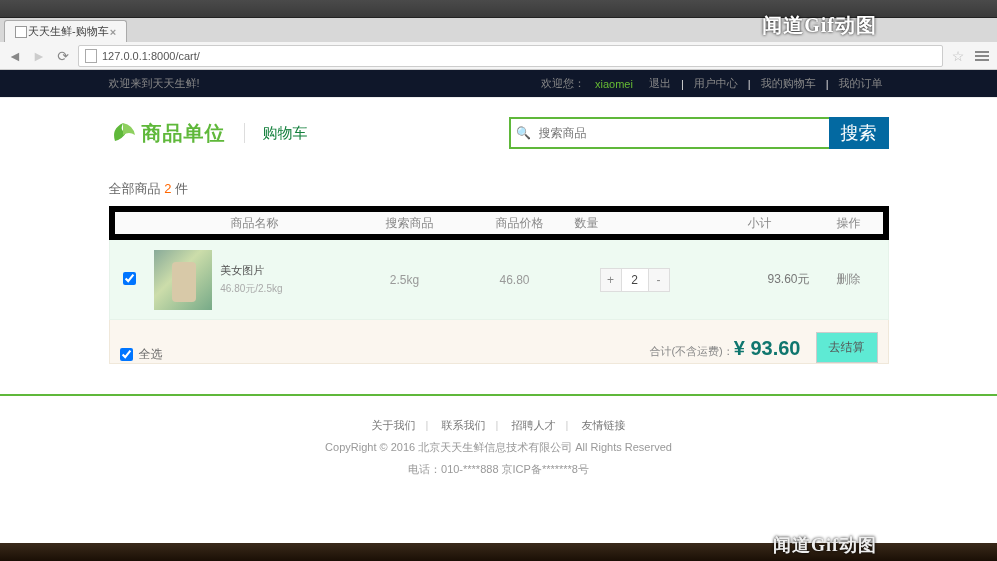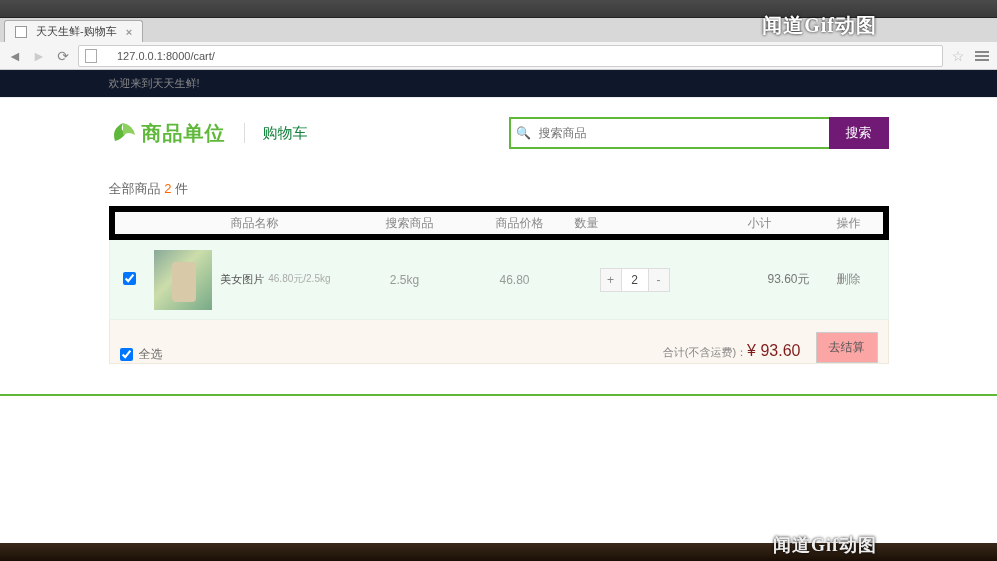--- a/index.html
+++ b/index.html
@@ -1,24 +1,24 @@
 <!DOCTYPE html>
 <html><head>
 <meta charset="utf-8">
 <style>
 *{box-sizing:border-box;margin:0;padding:0}
 body{font-family:"Microsoft YaHei",Arial,sans-serif;font-size:12px;color:#666;background:#fff}
 .browser-chrome{background:linear-gradient(#4a4a4a,#3a3a3a);height:18px;border-bottom:1px solid #222}
 .tab-bar{background:#d8d8d8;height:24px;display:flex;align-items:flex-end;padding-left:4px}
-.tab{background:#f5f5f5;border:1px solid #aaa;border-bottom:none;border-radius:3px 3px 0 0;padding:3px 10px;font-size:11px;color:#444;display:flex;align-items:center;gap:9px;min-width:120px}
+.tab{background:#f5f5f5;border:1px solid #aaa;border-bottom:none;border-radius:3px 3px 0 0;padding:3px 10px;font-size:11px;color:#444;display:flex;align-items:center;gap:1px;min-width:120px}
 .tab .favicon{width:12px;height:12px;border:1px solid #999;background:#fff}
 .tab .close{color:#999;font-weight:bold;margin-left:auto}
 .addr-bar{background:#f5f5f5;border-bottom:1px solid #ccc;height:28px;display:flex;align-items:center;padding:0 6px;gap:6px}
 .nav-btn{width:18px;height:18px;color:#888;display:flex;align-items:center;justify-content:center;font-size:14px}
-.url-box{flex:1;background:#fff;border:1px solid #ccc;border-radius:2px;height:22px;display:flex;align-items:center;padding:0 6px;font-size:11px;color:#555;gap:20px}
+.url-box{flex:1;background:#fff;border:1px solid #ccc;border-radius:2px;height:22px;display:flex;align-items:center;padding:0 6px;font-size:11px;color:#555;gap:5px}
 .url-box .page-icon{width:12px;height:14px;border:1px solid #aaa;background:#fff}
 .star{color:#bbb;font-size:14px}
 .menu-lines{display:flex;flex-direction:column;gap:2px}
 .menu-lines span{width:14px;height:2px;background:#888}
 .watermark1{position:absolute;top:12px;right:120px;font-size:20px;font-weight:bold;color:#fff;text-shadow:0 0 3px #000;z-index:10;font-family:SimSun,serif;letter-spacing:1px}
 .watermark2{position:absolute;bottom:4px;right:120px;font-size:18px;font-weight:bold;color:#eee;text-shadow:0 0 3px #000;z-index:10;font-family:SimSun,serif;letter-spacing:1px}
 .page{width:997px;background:#fff;position:relative}
 .topbar{background:#0f172a;border-bottom:1px solid #eee;height:28px}
 .topbar-inner{width:780px;margin:0 auto;display:flex;align-items:center;height:100%;font-size:11px;color:#888}
 .topbar-right{margin-left:auto;display:flex;align-items:center;gap:4px}
@@ -29,55 +29,55 @@
 .logo{display:flex;align-items:center;gap:5px}
 .logo-leaf{width:28px;height:24px;position:relative}
 .logo-leaf svg{width:100%;height:100%}
 .logo-text{font-size:20px;font-weight:bold;color:#5fb83a;letter-spacing:1px}
 .logo-sep{width:1px;height:20px;background:#ddd}
 .logo-sub{font-size:15px;color:#15803d}
 .search-wrap{margin-left:auto;display:flex}
 .search-input{width:320px;height:32px;border:2px solid #5fb83a;border-right:none;padding:0 8px 0 28px;font-size:12px;outline:none;color:#999;background:#fff}
 .search-icon-wrap{position:relative}
 .search-icon{position:absolute;left:8px;top:50%;transform:translateY(-50%);color:#ccc;font-size:12px}
-.search-btn{width:60px;height:32px;background:#701a75;color:#fff;border:none;font-size:13px;cursor:pointer}
+.search-btn{width:60px;height:32px;background:#0369a1;color:#fff;border:none;font-size:18px;cursor:pointer}
 .content{width:780px;margin:0 auto}
 .cart-title{font-size:13px;color:#666;padding:12px 0 8px}
 .cart-title .cnt{color:#f60}
 .cart-head{background:#fafafa;border:6px solid #000000;display:flex;align-items:center;height:34px;font-size:12px;color:#888}
 .col-check{width:40px;text-align:center}
 .col-name{width:200px;text-align:center}
 .col-unit{width:110px;text-align:center}
 .col-price{width:110px;text-align:center}
 .col-qty{width:130px;}
 .col-sub{width:110px;text-align:center}
 .col-op{flex:1;text-align:center}
 .cart-row{background:#eefaf2;border:1px solid #e6f3ea;border-top:none;display:flex;align-items:center;height:80px;font-size:12px;color:#666}
 .row-check{width:40px;text-align:center}
 .row-img{width:60px;height:60px;background:linear-gradient(135deg,#8a9 0%,#cda 40%,#7a8 100%);margin-right:8px;position:relative;overflow:hidden}
 .row-img::after{content:"";position:absolute;left:18px;top:12px;width:24px;height:40px;background:#d8c9a8;border-radius:4px}
-.row-name-wrap{width:132px;display:flex;flex-direction:row;gap:4px;font-size:11px}
+.row-name-wrap{width:132px;display:flex;flex-direction:column;gap:4px;font-size:11px}
 .row-name-wrap .pname{color:#555}
 .row-name-wrap .pinfo{color:#aaa;font-size:10px}
 .row-unit{width:110px;text-align:center;color:#999}
 .row-price{width:110px;text-align:center;color:#999}
 .row-qty{width:130px;display:flex;justify-content:center;align-items:center}
 .qty-box{display:flex;align-items:center;border:1px solid #ddd;background:#fff}
 .qty-btn{width:20px;height:22px;background:#f7f7f7;border:none;color:#888;cursor:pointer;font-size:12px}
 .qty-val{width:28px;height:22px;border-left:1px solid #ddd;border-right:1px solid #ddd;text-align:center;line-height:22px;font-size:12px;color:#444}
 .row-sub{width:110px;text-align:right;color:#777}
 .row-op{flex:1;text-align:center}
 .row-op a{color:#888;text-decoration:none}
 .cart-footer{background:#fbf6ef;border:1px solid #f0e8da;border-top:none;display:flex;align-items:flex-end;height:44px;padding:0 10px}
 .foot-check{display:flex;align-items:center;gap:6px;font-size:12px;color:#666}
 .foot-sum{margin-left:auto;text-align:right;font-size:11px;color:#888;line-height:1.5;margin-right:15px}
 .foot-sum .total-line{color:#888}
-.foot-sum .amt{color:#7f1d1d;font-size:16px;font-weight:normal}
+.foot-sum .amt{color:#0f766e;font-size:20px;font-weight:bold}
 .foot-sum .cnt{color:#e33}
-.checkout-btn{background:#fca5a5;border:1px solid #ccc;padding:6px 12px;font-size:12px;color:#555;cursor:pointer}
+.checkout-btn{background:#5eead4;border:1px solid #ccc;padding:6px 12px;font-size:12px;color:#555;cursor:pointer}
 .divider{height:2px;background:#5fb83a;margin-top:30px}
 .footer{text-align:center;padding:18px 0;font-size:11px;color:#999;line-height:2}
 .footer a{color:#777;text-decoration:none;padding:0 10px}
 .footer .fsep{color:#ccc}
 .bottom-bar{position:absolute;bottom:0;left:0;right:0;height:18px;background:linear-gradient(#3a2a1a,#1a0f05)}
 .page-wrap{position:relative;height:561px;overflow:hidden}
 input[type=checkbox]{cursor:pointer}
 </style>
 </head>
 <body>
@@ -111,20 +111,31 @@
   </div>
 </div>
 
 <div class="watermark1">闻道Gif动图</div>
 
 <div class="page">
 
   <div class="topbar">
     <div class="topbar-inner">
       <span>欢迎来到天天生鲜!</span>
+      <div class="topbar-right">
+        <span>欢迎您：</span>
+        <a href="#" class="user">xiaomei</a>
+        <a href="#">退出</a>
+        <span class="sep">|</span>
+        <a href="#">用户中心</a>
+        <span class="sep">|</span>
+        <a href="#">我的购物车</a>
+        <span class="sep">|</span>
+        <a href="#">我的订单</a>
+      </div>
     </div>
   </div>
 
   <div class="header">
     <div class="logo">
       <div class="logo-leaf">
         <svg viewBox="0 0 28 24">
               <path d="M6 20 Q2 8 14 2 Q10 12 18 10 Q14 18 6 20 Z" fill="#5fb83a"></path>
               <path d="M14 2 Q24 4 26 14 Q20 10 14 14 Z" fill="#8ed05f"></path>
             </svg>
@@ -188,18 +199,28 @@
         <div class="total-line">
           <span>合计(不含运费)：</span><span class="amt"><span>¥ </span><span>93.60</span></span>
         </div>
       </div>
       <button class="checkout-btn">去结算</button>
     </div>
   </div>
 
   <div class="divider"></div>
 
+  <div class="footer">
+    <div>
+      <a href="#">关于我们</a><span class="fsep">|</span>
+      <a href="#">联系我们</a><span class="fsep">|</span>
+      <a href="#">招聘人才</a><span class="fsep">|</span>
+      <a href="#">友情链接</a>
+    </div>
+    <div>CopyRight © 2016 北京天天生鲜信息技术有限公司 All Rights Reserved</div>
+    <div>电话：010-****888 京ICP备*******8号</div>
+  </div>
 
 </div>
 
 <div class="watermark2">闻道Gif动图</div>
 <div class="bottom-bar"></div>
 </div>
 
 </body></html>

